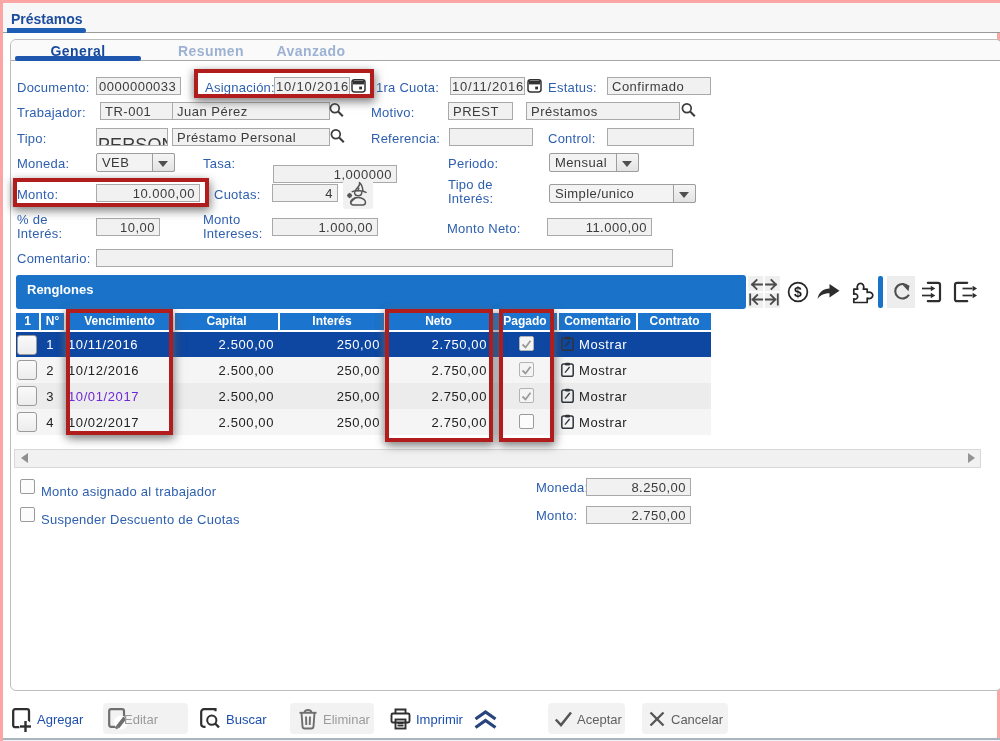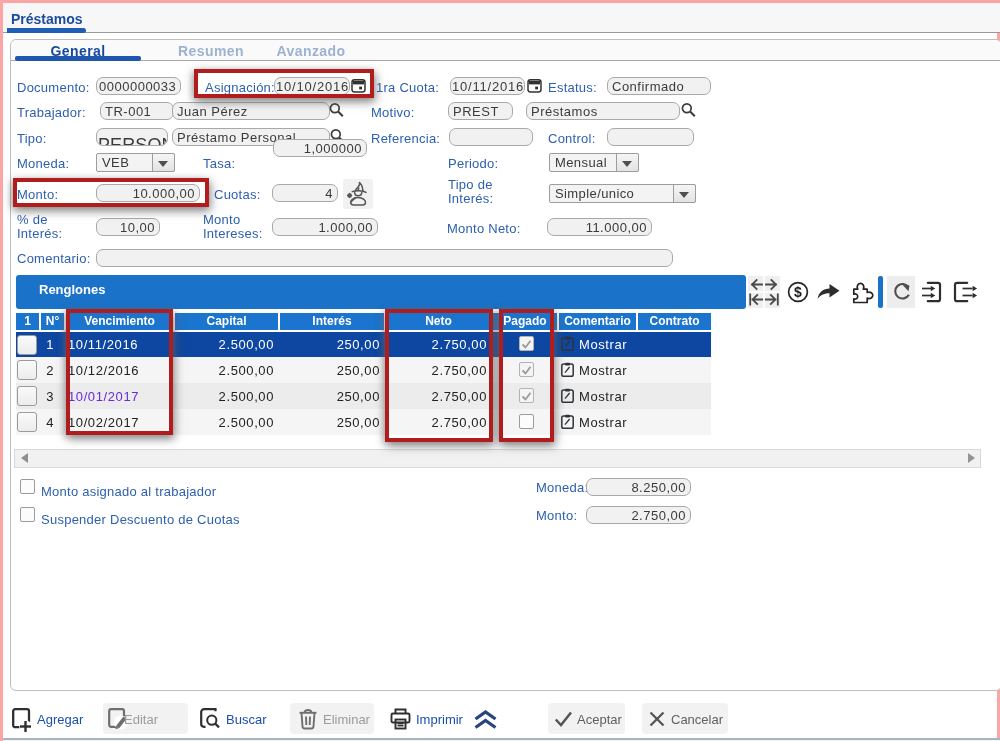--- a/index.html
+++ b/index.html
@@ -1,18 +1,18 @@
 <!DOCTYPE html>
 <html><head><meta charset="utf-8"><style>
 *{margin:0;padding:0;box-sizing:border-box}
 html,body{width:1000px;height:741px;font-family:"Liberation Sans",sans-serif;background:#fff;overflow:hidden}
 #page{position:absolute;left:0;top:0;width:1000px;height:741px;border:3px solid #fca5a5;background:#fff}
 .abs{position:absolute}
 .lbl{position:absolute;font-size:13px;color:#2d5fae;white-space:nowrap;line-height:14px;letter-spacing:.25px}
-.inp{position:absolute;height:18px;background:#f1f1f1;border:1px solid #a9a9a9;border-radius:7px;font-size:13px;color:#3b3b3b;padding:0 4px;line-height:17px;white-space:nowrap;overflow:hidden;letter-spacing:.5px}
+.inp{position:absolute;height:18px;background:#f1f1f1;border:1px solid #a9a9a9;border-radius:0;font-size:13px;color:#3b3b3b;padding:0 4px;line-height:17px;white-space:nowrap;overflow:hidden;letter-spacing:.5px}
 .inp.r{text-align:right}
 .sel{position:absolute;height:19px;background:#f3f3f3;border:1px solid #9d9d9d;border-radius:2px;font-size:13px;color:#3a3a3a;padding:1px 0 0 5px;line-height:16px;letter-spacing:.4px}
 .selbtn{position:absolute;right:-1px;top:-1px;bottom:-1px;width:23px;background:linear-gradient(#f5f5f5,#e3e3e3);border:1px solid #9d9d9d;border-radius:0 2px 2px 0}
 .selbtn:after{content:"";position:absolute;left:5px;top:7px;border-left:5.5px solid transparent;border-right:5.5px solid transparent;border-top:6.5px solid #4f4f4f}
 .redbox{position:absolute;border:4px solid #b11d1d;box-shadow:2px 4px 9px rgba(95,95,95,.6), -2px 2px 7px rgba(110,110,110,.45);z-index:30}
 .hcell{position:absolute;top:310px;height:17px;background:#1b74cd;color:#fff;font-size:12px;font-weight:bold;text-align:center;line-height:16px}
 .cell{position:absolute;font-size:13px;white-space:nowrap;letter-spacing:.6px}
 .rowsel{position:absolute;width:20px;height:20px;border:1px solid #9a9a9a;border-radius:3px;background:linear-gradient(#fafafa,#ececec)}
 .cb{position:absolute;width:15px;height:15px;border:1px solid #9b9b9b;border-radius:2px;background:#fcfcfc}
 .cb.dis{background:#f4f4f4;border-color:#b3b3b3}
@@ -77,21 +77,21 @@
       <line x1="9.1" y1="9.6" x2="13.8" y2="14.3" stroke="#3c3c3c" stroke-width="2.1"></line>
     </svg>
 <div class="lbl" style="left:368px;top:129px">Referencia:</div>
 <div class="inp" style="left:446px;top:125px;width:84px"></div>
 <div class="lbl" style="left:545px;top:129px">Control:</div>
 <div class="inp" style="left:604px;top:125px;width:87px"></div>
 
 <div class="lbl" style="left:14px;top:154px">Moneda:</div>
 <div class="sel" style="left:93px;top:150px;width:79px">VEB<span class="selbtn"></span></div>
 <div class="lbl" style="left:200px;top:154px">Tasa:</div>
-<div class="inp r" style="left:270px;top:136px;width:94px">1,000000</div>
+<div class="inp r" style="left:270px;top:162px;width:124px">1,000000</div>
 <div class="lbl" style="left:445px;top:154px">Periodo:</div>
 <div class="sel" style="left:546px;top:150px;width:90px">Mensual<span class="selbtn"></span></div>
 
 <div class="lbl" style="left:14px;top:185px">Monto:</div>
 <div class="inp r" style="left:93px;top:181px;width:104px">10.000,00</div>
 <div class="lbl" style="left:211px;top:185px">Cuotas:</div>
 <div class="inp r" style="left:269px;top:181px;width:66px">4</div>
 <div class="abs" style="left:340px;top:176px;width:30px;height:30px;background:#f1f1f1;border-radius:3px"></div>
 <svg class="abs" style="left:341px;top:177px" width="28" height="28" viewBox="0 0 28 28">
       <g fill="none" stroke="#555" stroke-width="1.5" stroke-linecap="round">
@@ -110,21 +110,21 @@
 <div class="inp r" style="left:93px;top:215px;width:64px">10,00</div>
 <div class="lbl" style="left:200px;top:210px">Monto<br>Intereses:</div>
 <div class="inp r" style="left:269px;top:215px;width:106px">1.000,00</div>
 <div class="lbl" style="left:444px;top:219px">Monto Neto:</div>
 <div class="inp r" style="left:544px;top:215px;width:105px">11.000,00</div>
 
 <div class="lbl" style="left:14px;top:249px">Comentario:</div>
 <div class="inp" style="left:93px;top:246px;width:577px"></div>
 
 <div class="abs" style="left:13px;top:272px;width:730px;height:34px;background:#1a72c9;border-radius:3px"></div>
-<div class="abs" style="left:36px;top:279px;font-size:13px;font-weight:bold;color:#fff">Renglones</div>
+<div class="abs" style="left:24px;top:279px;font-size:13px;font-weight:bold;color:#fff">Renglones</div>
 
 <div class="abs" style="left:745px;top:273px;width:32px;height:32px;background:#efefef"></div>
 <svg class="abs" style="left:745px;top:273px" width="32" height="32" viewBox="0 0 32 32">
       <g fill="none" stroke="#4a4a4a" stroke-width="1.8" stroke-linecap="square">
         <path d="M4 8.5 h10 M8.6 4 L4 8.5 L8.6 13"></path>
         <path d="M18 8.5 h10 M23.4 4 L28 8.5 L23.4 13"></path>
         <path d="M2.2 18.5 v10 M4.6 23.5 h10 M9.2 19 L4.6 23.5 L9.2 28"></path>
         <path d="M29.8 18.5 v10 M17.4 23.5 h10 M22.8 19 L27.4 23.5 L22.8 28"></path>
       </g>
       <rect x="15.2" y="0" width="1.6" height="32" fill="#fff"></rect>

